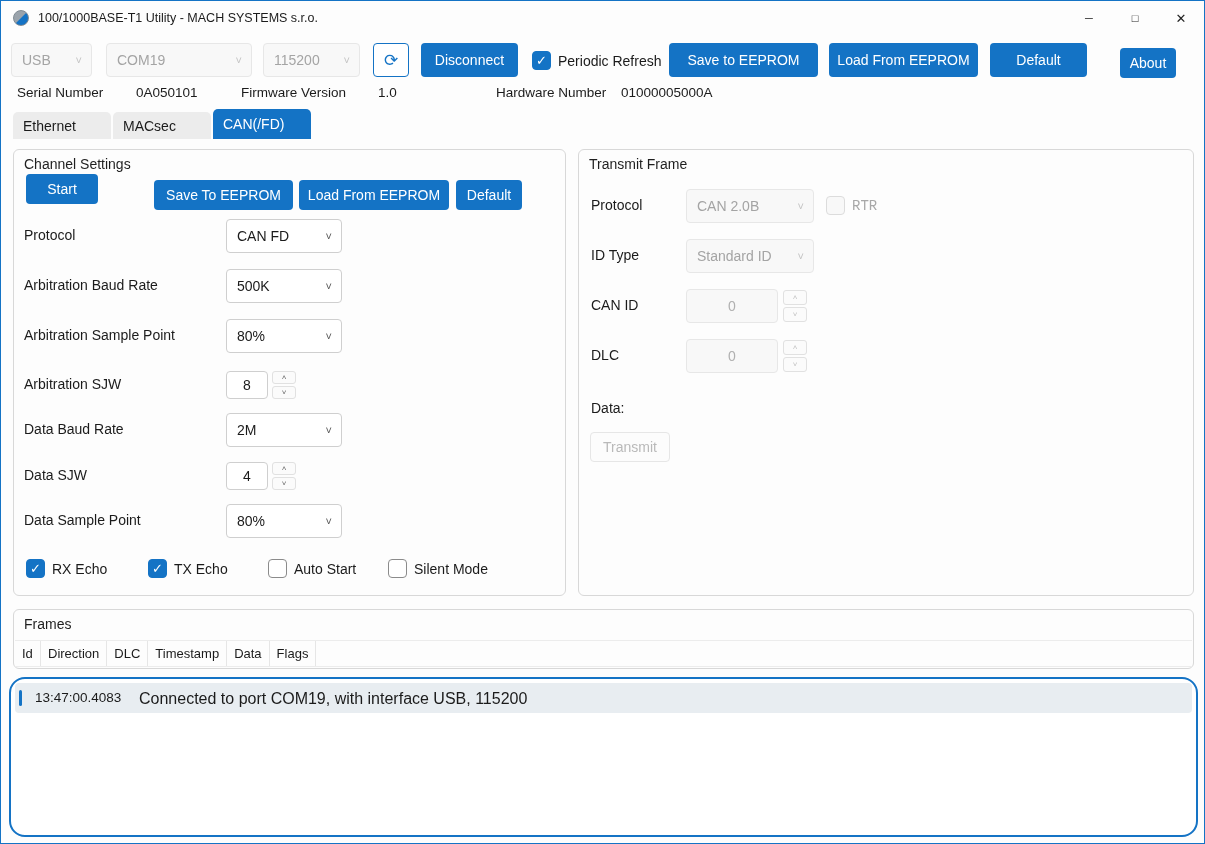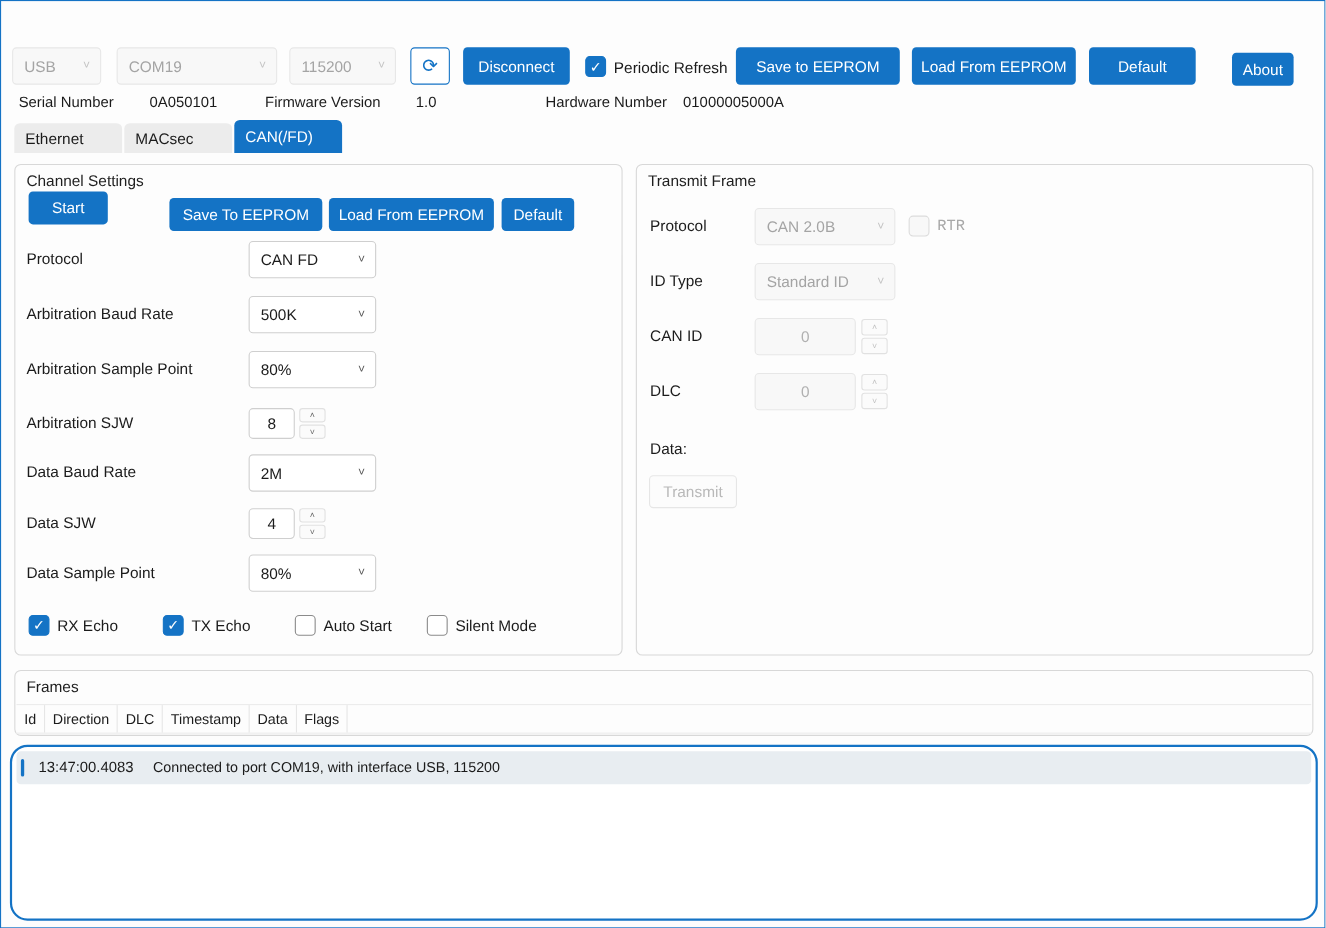--- a/index.html
+++ b/index.html
@@ -61,27 +61,42 @@
 
   
   .frames-header { position:absolute; left:1px; right:1px; top:30px; height:27px; display:flex; align-items:stretch; background:#fdfdfd; border-top:1px solid #ececec; border-bottom:1px solid #ececec; }
   .th { display:flex; align-items:center; padding:0 7px; font-size:13px; color:#1b1b1b; border-right:1px solid #e6e6e6; cursor:pointer; white-space:nowrap; }
 
   
   .log-box { position:absolute; left:8px; top:676px; width:1189px; height:160px; border:2px solid var(--accent); border-radius:16px; background:#fff; }
   .log-entry { position:absolute; left:4px; right:4px; top:4px; height:30px; background:#e8edf1; border-radius:4px; }
   .log-accent { position:absolute; left:4px; top:7px; width:3px; height:16px; background:var(--accent); border-radius:2px; }
   .log-time { position:absolute; left:20px; top:7px; font-size:13.5px; color:#1b1b1b; }
-  .log-msg { position:absolute; left:124px; top:7px; font-size:13px; color:#1b1b1b; }
+  .log-msg { position:absolute; left:124px; top:7px; font-size:16px; color:#1b1b1b; }
 </style>
 </head>
 <body>
 
 <div class="window">
 
+  <div class="titlebar">
+    <span class="app-icon"></span>
+    <span class="win-title">100/1000BASE-T1 Utility - MACH SYSTEMS s.r.o.</span>
+    <div class="win-controls">
+      <div class="win-btn">
+          <span class="glyph">─</span>
+        </div>
+      <div class="win-btn">
+          <span class="glyph">□</span>
+        </div>
+      <div class="win-btn close">
+          <span class="glyph">✕</span>
+        </div>
+    </div>
+  </div>
 
   <div class="toolbar">
     <div class="select disabled" style="left:10px;width:81px;top:0">
       <span>USB</span>
       <span class="chev">˅</span>
     </div>
     <div class="select disabled" style="left:105px;width:146px;top:0">
       <span>COM19</span>
       <span class="chev">˅</span>
     </div>

